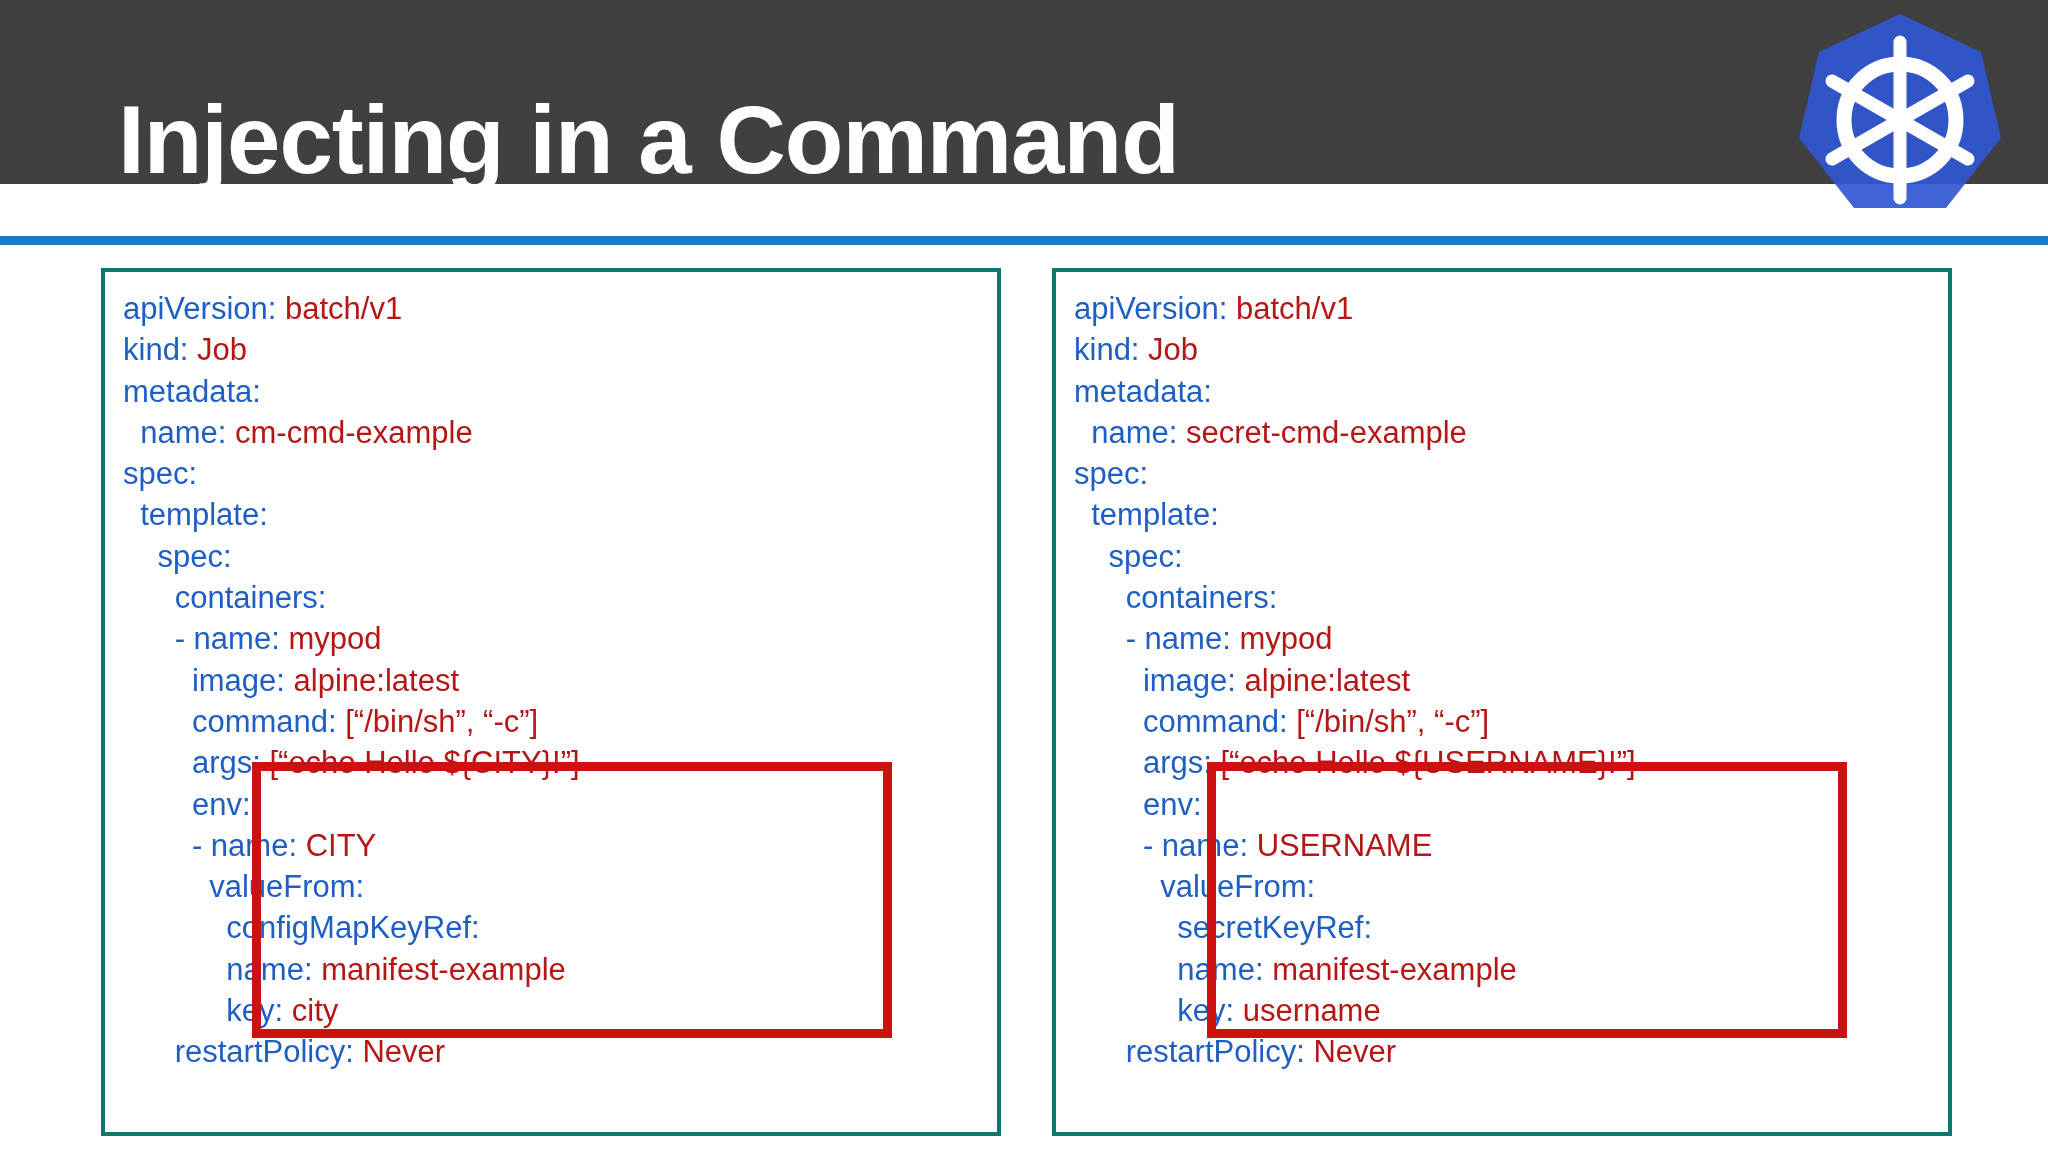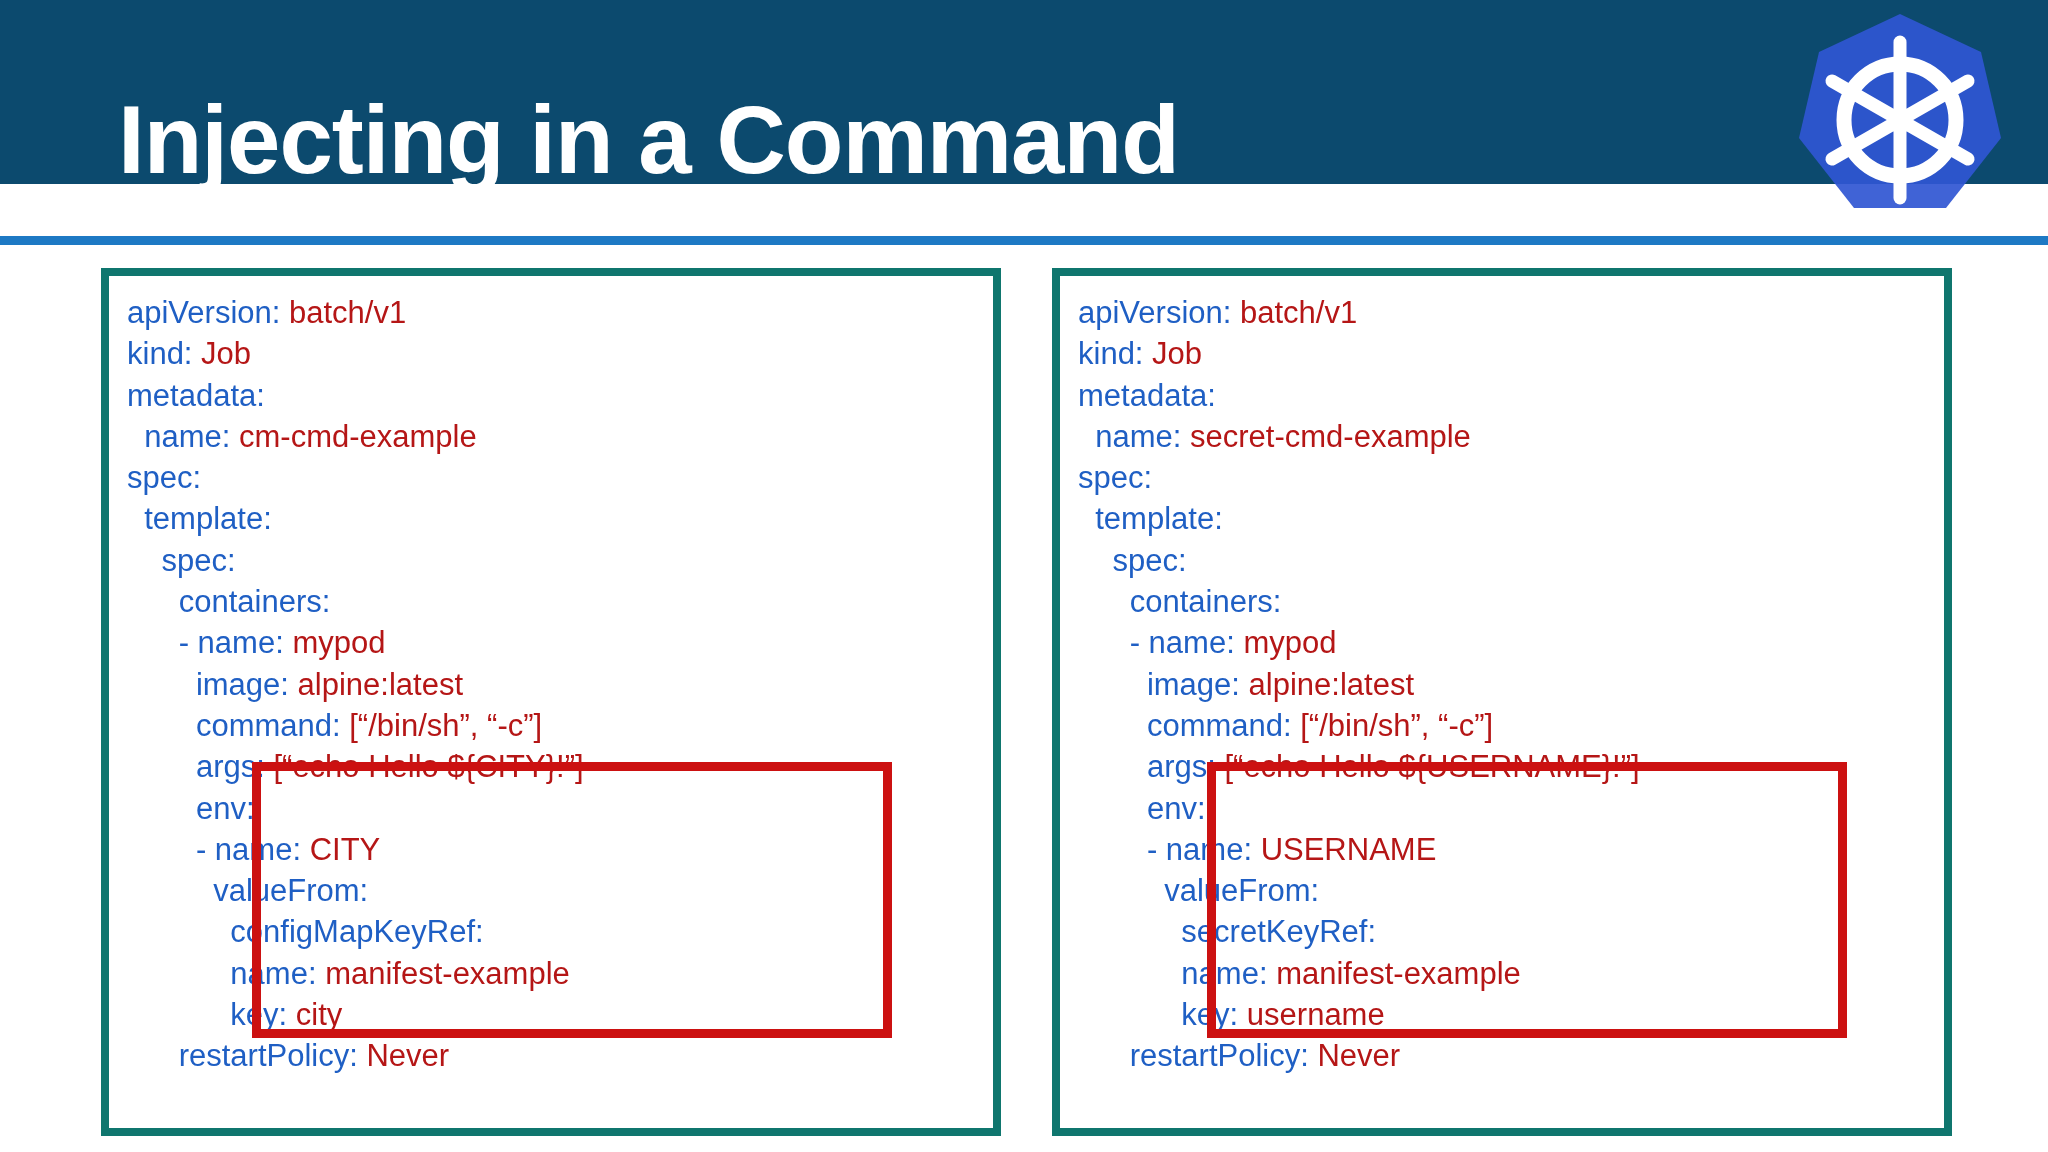--- a/index.html
+++ b/index.html
@@ -14,21 +14,21 @@
     overflow: hidden;
     font-family: "Liberation Sans", sans-serif;
   }
 
   
   .header {
     position: absolute;
     left: 0; top: 0;
     width: 2048px;
     height: 184px;
-    background: #0c4a6e;
+    background: #404040;
     box-sizing: border-box;
     text-align: right;
   }
   .header-underline {
     position: absolute;
     left: 0; top: 236px;
     width: 2048px;
     height: 9px;
     background: #1d79c4;
   }
@@ -47,21 +47,21 @@
     position: absolute;
     right: 38px;
     top: 8px;
     width: 220px;
     height: 216px;
   }
 
   
   .panel {
     position: absolute;
-    border: 8px solid #0f766e;
+    border: 4px solid #0f766e;
     background: #ffffff;
     box-sizing: border-box;
   }
   .panel-left  { left: 101px;  top: 268px; width: 900px;  height: 868px; }
   .panel-right { left: 1052px; top: 268px; width: 900px;  height: 868px; }
 
   .code {
     position: absolute;
     left: 18px;
     top: 16px;

